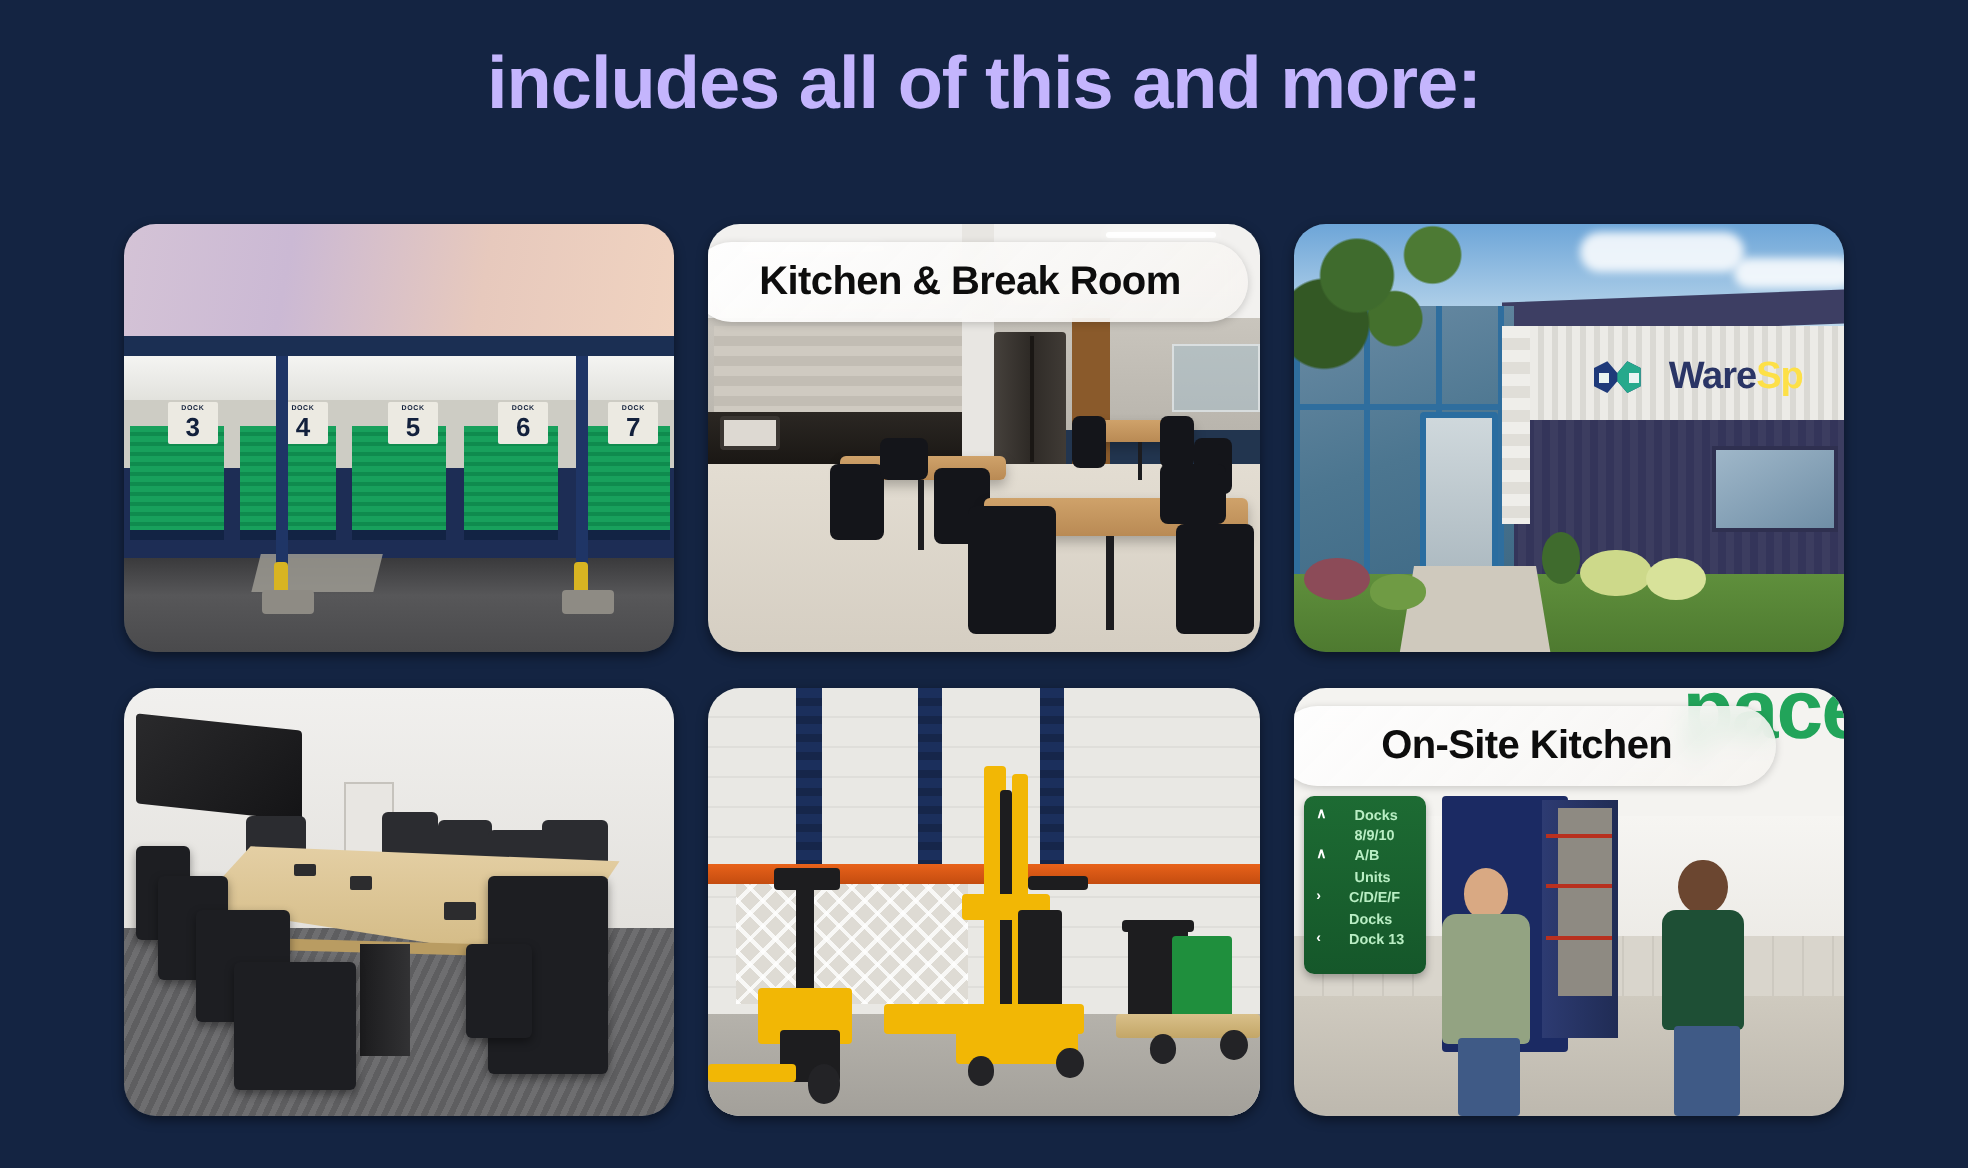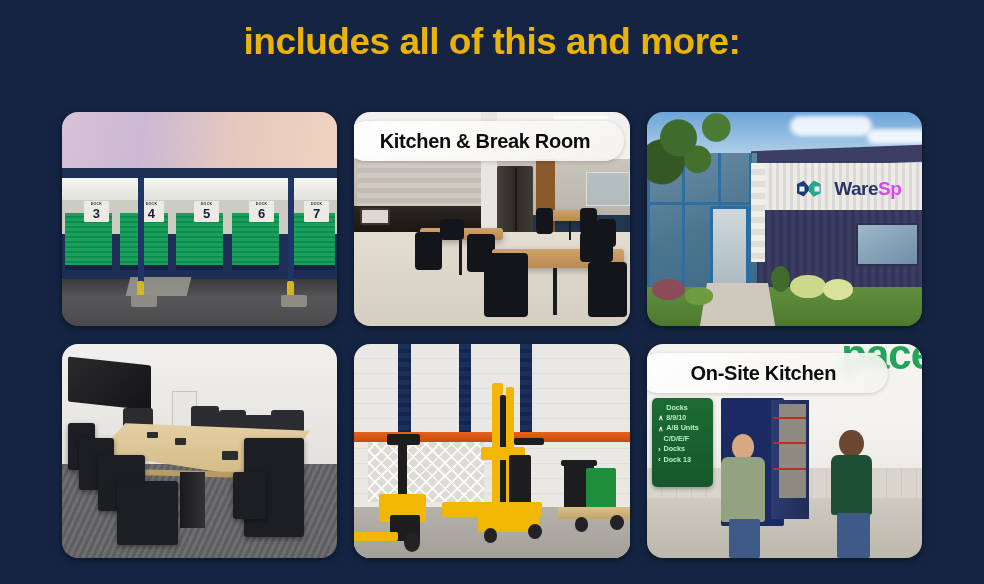--- a/index.html
+++ b/index.html
@@ -16,21 +16,21 @@
     padding-top:22px;
     line-height:1.06;
     letter-spacing:-0.5px;
   }
   .headline .l1{
     display:block;
     font-size:37px; font-weight:bold; color:#ffffff;
   }
   .headline .l2{
     display:block;
-    font-size:37px; font-weight:bold; color:#eab308;
+    font-size:37px; font-weight:bold; color:#c4b5fd;
   }
 
   
   .grid{
     position:absolute; left:62px; top:112px;
     width:860px; height:446px;
     display:grid;
     grid-template-columns:repeat(3,1fr);
     grid-template-rows:repeat(2,1fr);
     gap:18px 17px;
@@ -132,21 +132,21 @@
   .c3-glassw{position:absolute;left:0;top:19%;width:40%;height:63%;
     background:linear-gradient(160deg,#6b8ca5,#4c7690 55%,#3f6a86);}
   .c3-mull{position:absolute;background:#2f6e9e;}
   .c3-entry{position:absolute;left:23%;top:44%;width:14%;height:38%;
     background:linear-gradient(#cfd8dc,#aebbc2);border:3px solid #2a6da0;border-radius:2px;}
   .c3-stone{position:absolute;left:38%;top:24%;width:5%;height:46%;
     background:repeating-linear-gradient(#efeeea,#efeeea 6px,#e0ded8 6px,#e0ded8 12px);}
   .c3-logo{position:absolute;left:54%;top:28%;height:16%;display:flex;align-items:center;gap:5px;}
   .c3-logomark{width:34px;height:20px;}
   .c3-logotext{font-size:19px;font-weight:bold;color:#2a3566;letter-spacing:-.5px;white-space:nowrap;}
-  .c3-logotext i{font-style:normal;color:#d946ef;}
+  .c3-logotext i{font-style:normal;color:#fde047;}
   .c3-grass{position:absolute;left:0;top:82%;right:0;bottom:0;
     background:linear-gradient(#5f8f3c,#4e7a30);}
   .c3-walk{position:absolute;left:22%;top:80%;width:22%;bottom:0;
     background:#cfc9bd;transform:perspective(90px) rotateX(26deg);transform-origin:top;}
   .c3-bush{position:absolute;border-radius:50%;}
 
   
   .c4-wall{position:absolute;left:0;top:0;right:0;height:56%;
     background:linear-gradient(#f1f0ee,#e3e1dd);}
   .c4-tv{position:absolute;left:2%;top:8%;width:30%;height:21%;
@@ -195,21 +195,21 @@
   .c6-wall{position:absolute;left:0;top:30%;right:0;height:40%;
     background:linear-gradient(#f6f5f2,#e9e7e2);}
   .c6-wains{position:absolute;left:0;top:58%;right:0;height:14%;
     background:repeating-linear-gradient(90deg,#d9d5cc,#d9d5cc 14px,#cdc9c0 14px,#cdc9c0 15px);}
   .c6-floor{position:absolute;left:0;top:72%;right:0;bottom:0;
     background:linear-gradient(#cfcabf,#bdb8ae);}
   .c6-sign{position:absolute;left:2%;top:25%;width:22%;height:42%;
     background:linear-gradient(#1d6b33,#15572a);border-radius:5px;
     padding:5px 6px;color:#b9eec4;font-size:7.2px;font-weight:bold;line-height:1.45;
     box-shadow:0 2px 4px rgba(0,0,0,.3);}
-  .c6-sign .row{display:flex;gap:3px;align-items:flex-end;}
+  .c6-sign .row{display:flex;gap:14px;align-items:flex-start;}
   .c6-sign .ar{color:#ffffff;font-size:7px;}
   .c6-dframe{position:absolute;left:27%;top:25%;width:23%;height:60%;
     background:#1b2a63;border-radius:2px;}
   .c6-dopen{position:absolute;left:45%;top:26%;width:14%;height:56%;
     background:linear-gradient(90deg,#2d3b72,#202c55);}
   .c6-unit{position:absolute;left:48%;top:28%;width:10%;height:44%;
     background:#8e8a82;}
   .c6-rack{position:absolute;background:#b8301f;height:2px;}
   .c6-head{position:absolute;border-radius:50%;}
   .c6-body{position:absolute;border-radius:7px 7px 3px 3px;}

